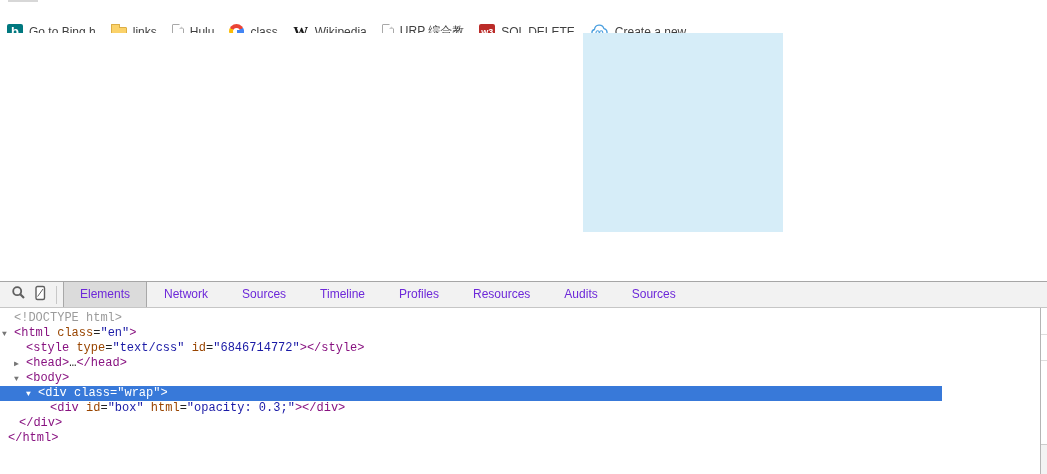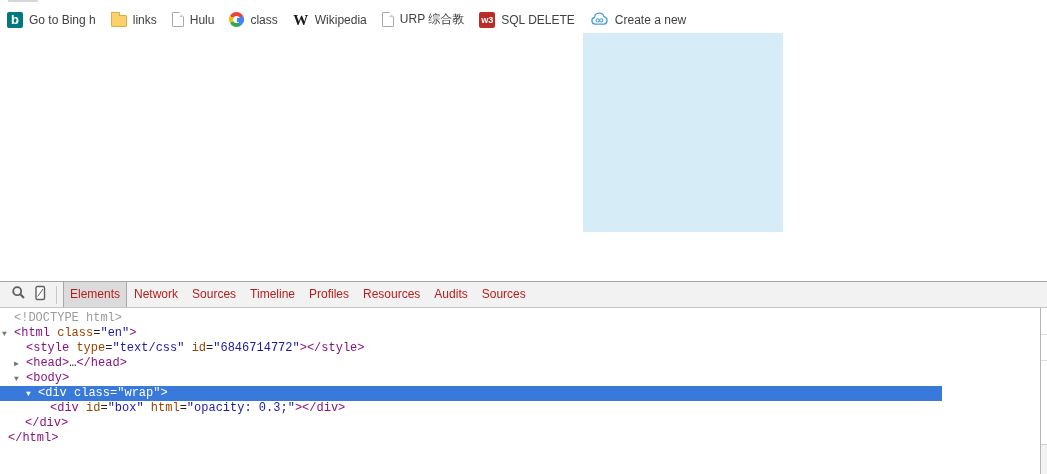--- a/index.html
+++ b/index.html
@@ -1,21 +1,21 @@
 <!DOCTYPE html>
 <html style="--selection-blue: #3879d9; --code-tag: #881280; --code-attr-name: #994500; --code-attr-value: #1a1aa6; --code-plain: #222222; --code-doctype: #9b9b9b; --box-fill: #d6edf8; --toolbar-bg: #f2f2f2; --tab-active-bg: #dbdbdb; --bing-teal: #00787f; --w3-red: #bb2b28; --folder-yellow: #fbd269; --google-blue: #4285f4; --google-red: #ea4335; --google-yellow: #fbbc05; --google-green: #34a853; --cloud-blue: #4a9fdf;"><head>
 <meta charset="utf-8">
 <style>
   * { margin:0; padding:0; box-sizing:border-box; }
   html,body { width:1047px; height:474px; background:#fff; overflow:hidden; }
   body { font-family:"Liberation Sans", sans-serif; }
   .screen { position:relative; width:1047px; height:474px; background:#fff; overflow:hidden; }
 
   
-  .bookmarks-bar { position:absolute; left:0; top:4px; width:1047px; height:32px;
+  .bookmarks-bar { position:absolute; left:0; top:16px; width:1047px; height:32px;
     background:#fff; border-bottom:1px solid #cfcfcf;
     display:flex; align-items:center; padding-left:7px; }
   .top-artifact { position:absolute; left:8px; top:0; width:30px; height:2px; background:#d7d7d7; }
   .bm-item { display:flex; align-items:center; margin-right:15px; cursor:pointer; white-space:nowrap; }
   .bm-icon { display:inline-flex; align-items:center; justify-content:center; margin-right:6px; position:relative; flex:none; }
   .bm-label { font-size:12px; color:#404040; }
 
   .bing-icon { width:16px; height:16px; background:var(--bing-teal); border-radius:2px; }
   .bing-icon::before { content:"b"; color:#fff; font:bold 13px/15px "Liberation Sans",sans-serif; }
 
@@ -52,21 +52,21 @@
   .page-box { position:absolute; background:var(--box-fill); }
 
   
   .devtools { position:absolute; left:0; top:281px; width:1047px; height:193px; background:#fff; }
   .dt-toolbar { height:27px; background:var(--toolbar-bg);
     border-top:1px solid #a6a6a6; border-bottom:1px solid #c6c6c6;
     display:flex; align-items:center; padding-left:7px; }
   .dt-iconbtn { width:22px; height:21px; display:flex; align-items:center; justify-content:center; cursor:pointer; }
   .dt-sep { width:1px; height:18px; background:#c8c8c8; margin:0 6px 0 5px; }
   .dt-tabs { display:flex; align-items:stretch; height:25px; }
-  .dt-tab { padding:0 6px; margin:0 1px; font-size:12px; color:#b91c1c; line-height:25px; cursor:pointer; white-space:nowrap; }
+  .dt-tab { padding:0 16px; margin:0 1px; font-size:12px; color:#6d28d9; line-height:25px; cursor:pointer; white-space:nowrap; }
   .dt-tab.active { background:var(--tab-active-bg); border-left:1px solid #a8a8a8; border-right:1px solid #a8a8a8; margin:0; }
 
   .dt-body { position:relative; height:166px; background:#fff; overflow:hidden; }
   .dom-tree { position:absolute; left:0; top:0; right:7px; padding-top:3px;
     font-family:"Liberation Mono","DejaVu Sans Mono",monospace; font-size:12px; }
   .dt-row { position:relative; height:15px; line-height:15px; white-space:pre; cursor:default; width:942px; }
   .dt-row .arrow { position:absolute; top:0; width:12px; font-size:8px; color:#767676;
     line-height:15px; text-align:left; cursor:pointer; }
   .dt-row.selected { background:var(--selection-blue); }
   .dt-row.selected span { color:#fff !important; }
@@ -165,21 +165,21 @@
     </div>
     <div class="dt-body">
       <div class="dom-tree">
           <div class="dt-row" style="padding-left: 14px;"><span class="tok-doctype">&lt;!DOCTYPE html&gt;</span></div>
           <div class="dt-row" style="padding-left: 14px;"><span class="arrow" style="left: 2px;">▼</span><span class="tok-tag">&lt;html</span><span class="tok-attr"> class</span><span class="tok-plain">=</span><span class="tok-val">"en"</span><span class="tok-tag">&gt;</span></div>
           <div class="dt-row" style="padding-left: 26px;"><span class="tok-tag">&lt;style</span><span class="tok-attr"> type</span><span class="tok-plain">=</span><span class="tok-val">"text/css"</span><span class="tok-attr"> id</span><span class="tok-plain">=</span><span class="tok-val">"6846714772"</span><span class="tok-tag">&gt;&lt;/style&gt;</span></div>
           <div class="dt-row" style="padding-left: 26px;"><span class="arrow" style="left: 14px;">▶</span><span class="tok-tag">&lt;head&gt;</span><span class="tok-plain">…</span><span class="tok-tag">&lt;/head&gt;</span></div>
           <div class="dt-row" style="padding-left: 26px;"><span class="arrow" style="left: 14px;">▼</span><span class="tok-tag">&lt;body&gt;</span></div>
           <div class="dt-row selected" style="padding-left: 38px;"><span class="arrow" style="left: 26px;">▼</span><span class="tok-tag">&lt;div</span><span class="tok-attr"> class</span><span class="tok-plain">=</span><span class="tok-val">"wrap"</span><span class="tok-tag">&gt;</span></div>
           <div class="dt-row" style="padding-left: 50px;"><span class="tok-tag">&lt;div</span><span class="tok-attr"> id</span><span class="tok-plain">=</span><span class="tok-val">"box"</span><span class="tok-attr"> html</span><span class="tok-plain">=</span><span class="tok-val">"opacity: 0.3;"</span><span class="tok-tag">&gt;&lt;/div&gt;</span></div>
-          <div class="dt-row" style="padding-left: 25px;"><span class="tok-tag">&lt;/div&gt;</span></div>
+          <div class="dt-row" style="padding-left: 19px;"><span class="tok-tag">&lt;/div&gt;</span></div>
           <div class="dt-row" style="padding-left: 8px;"><span class="tok-tag">&lt;/html&gt;</span></div>
         </div>
       <div class="styles-pane-edge">
         <div class="pane-line" style="top:26px"></div>
         <div class="pane-line" style="top:52px"></div>
         <div class="pane-block" style="top:136px"></div>
       </div>
     </div>
   </div>
 

